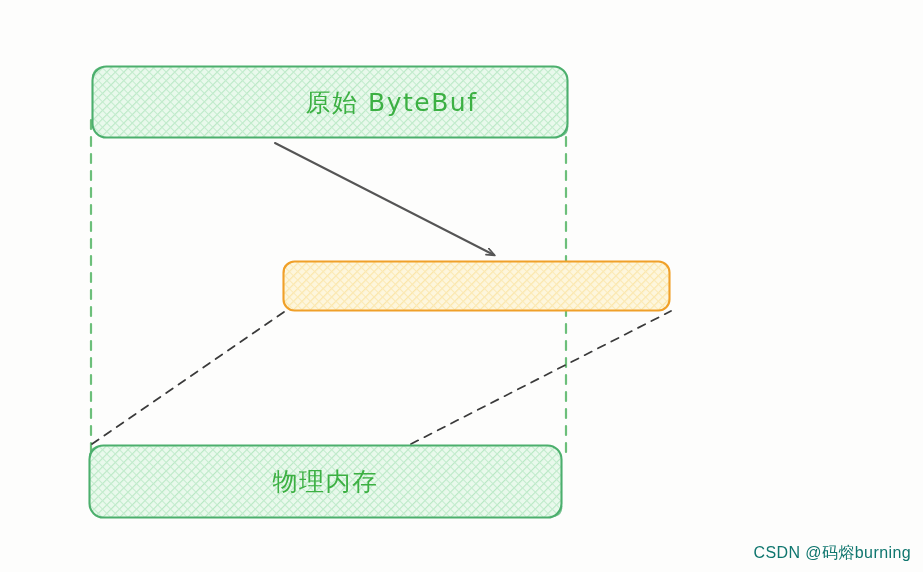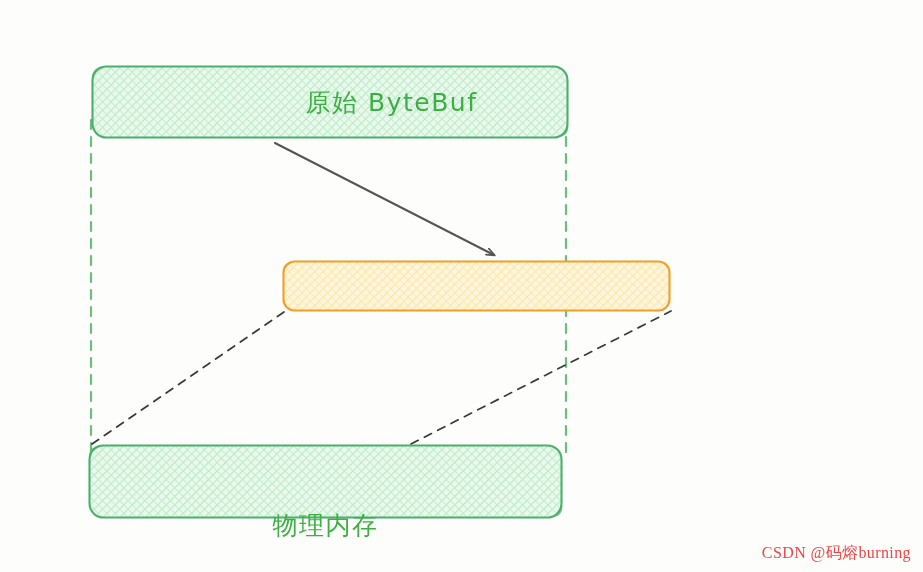--- a/index.html
+++ b/index.html
@@ -42,22 +42,22 @@
     color: #f5a623;
     font-family: "DejaVu Sans", sans-serif;
     font-size: 24px;
     letter-spacing: 0.6px;
     font-style: italic;
   }
   #watermark {
     position: absolute;
     right: 12px;
     bottom: 8px;
-    color: #ef4444;
-    font-family: Liberation Serif, serif;
+    color: #0f766e;
+    font-family: Liberation Sans, sans-serif;
     font-size: 16px;
     letter-spacing: 0.4px;
     user-select: none;
   }
 </style>
 </head>
 <body>
 
 <div id="canvas">
 
@@ -120,17 +120,17 @@
     </g>
 
     <g>
       <line x1="275" y1="143" x2="494" y2="255" stroke="#555555" stroke-width="2" stroke-linecap="round" marker-end="url(#arrowHead)"></line>
     </g>
   </svg>
 
   <div class="box-label label-green" style="left:92px; top:66px; width:503px; height:72px;margin-left:48px;">原始 ByteBuf</div>
 
 
-  <div class="box-label label-green" style="left:89px; top:445px; width:473px; height:73px;margin-top:44px;">物理内存</div>
+  <div class="box-label label-green" style="left:89px; top:445px; width:473px; height:73px;">物理内存</div>
 
   <div id="watermark">CSDN @码熔burning</div>
 
 </div>
 
 </body></html>

